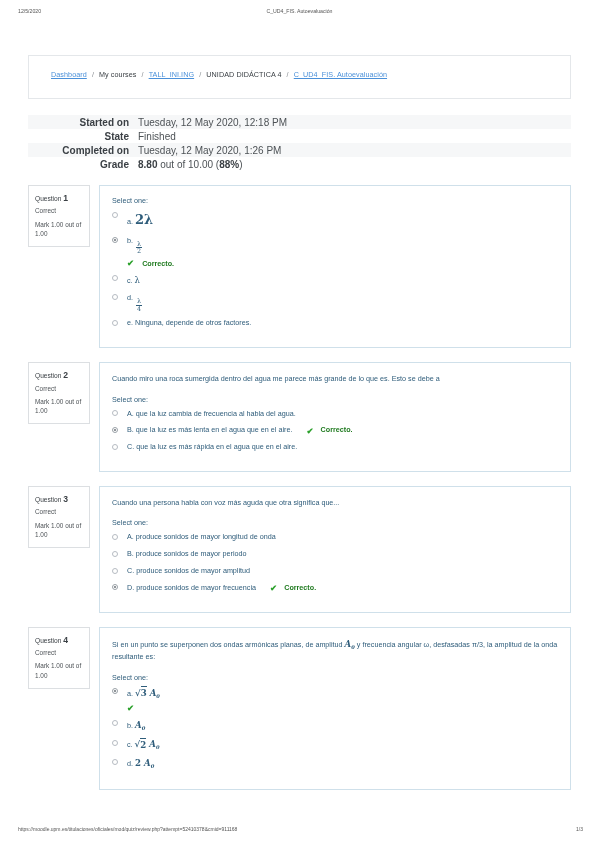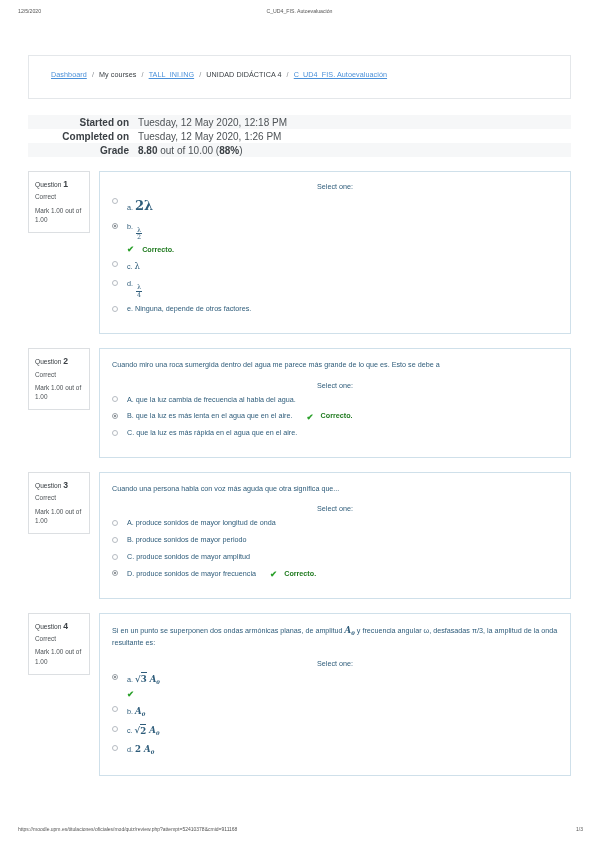--- a/index.html
+++ b/index.html
@@ -87,21 +87,21 @@
     background:#fff;
     padding:10px 12px 12px 12px;
     box-sizing:border-box;
     min-height:58px;
   }
   .qtext{
     font-size:7.2px;line-height:1.6;color:#2e5c7a;
     margin-bottom:10px;
   }
   .selectone{
-    font-size:7.2px;color:#2e5c7a;margin-bottom:5px;text-align:center;
+    font-size:7.2px;color:#2e5c7a;margin-bottom:5px;
   }
   .opts{list-style:none;margin:0;padding:0;}
   .opt{
     display:flex;align-items:flex-start;
     font-size:7.2px;color:#2e5c7a;
     margin-bottom:6px;line-height:1.5;
     min-height:9px;
   }
   .radio{
     width:6px;height:6px;border-radius:50%;
@@ -177,20 +177,24 @@
     </div>
   </div>
 
   <table class="summary">
     <tbody>
       <tr>
         <th>Started on</th>
         <td>Tuesday, 12 May 2020, 12:18 PM</td>
       </tr>
       <tr>
+        <th>State</th>
+        <td>Finished</td>
+      </tr>
+      <tr>
         <th>Completed on</th>
         <td>Tuesday, 12 May 2020, 1:26 PM</td>
       </tr>
       <tr>
         <th>Grade</th>
         <td><b>8.80</b><span> out of 10.00 (</span><b>88%</b><span>)</span></td>
       </tr>
     </tbody>
   </table>
 

